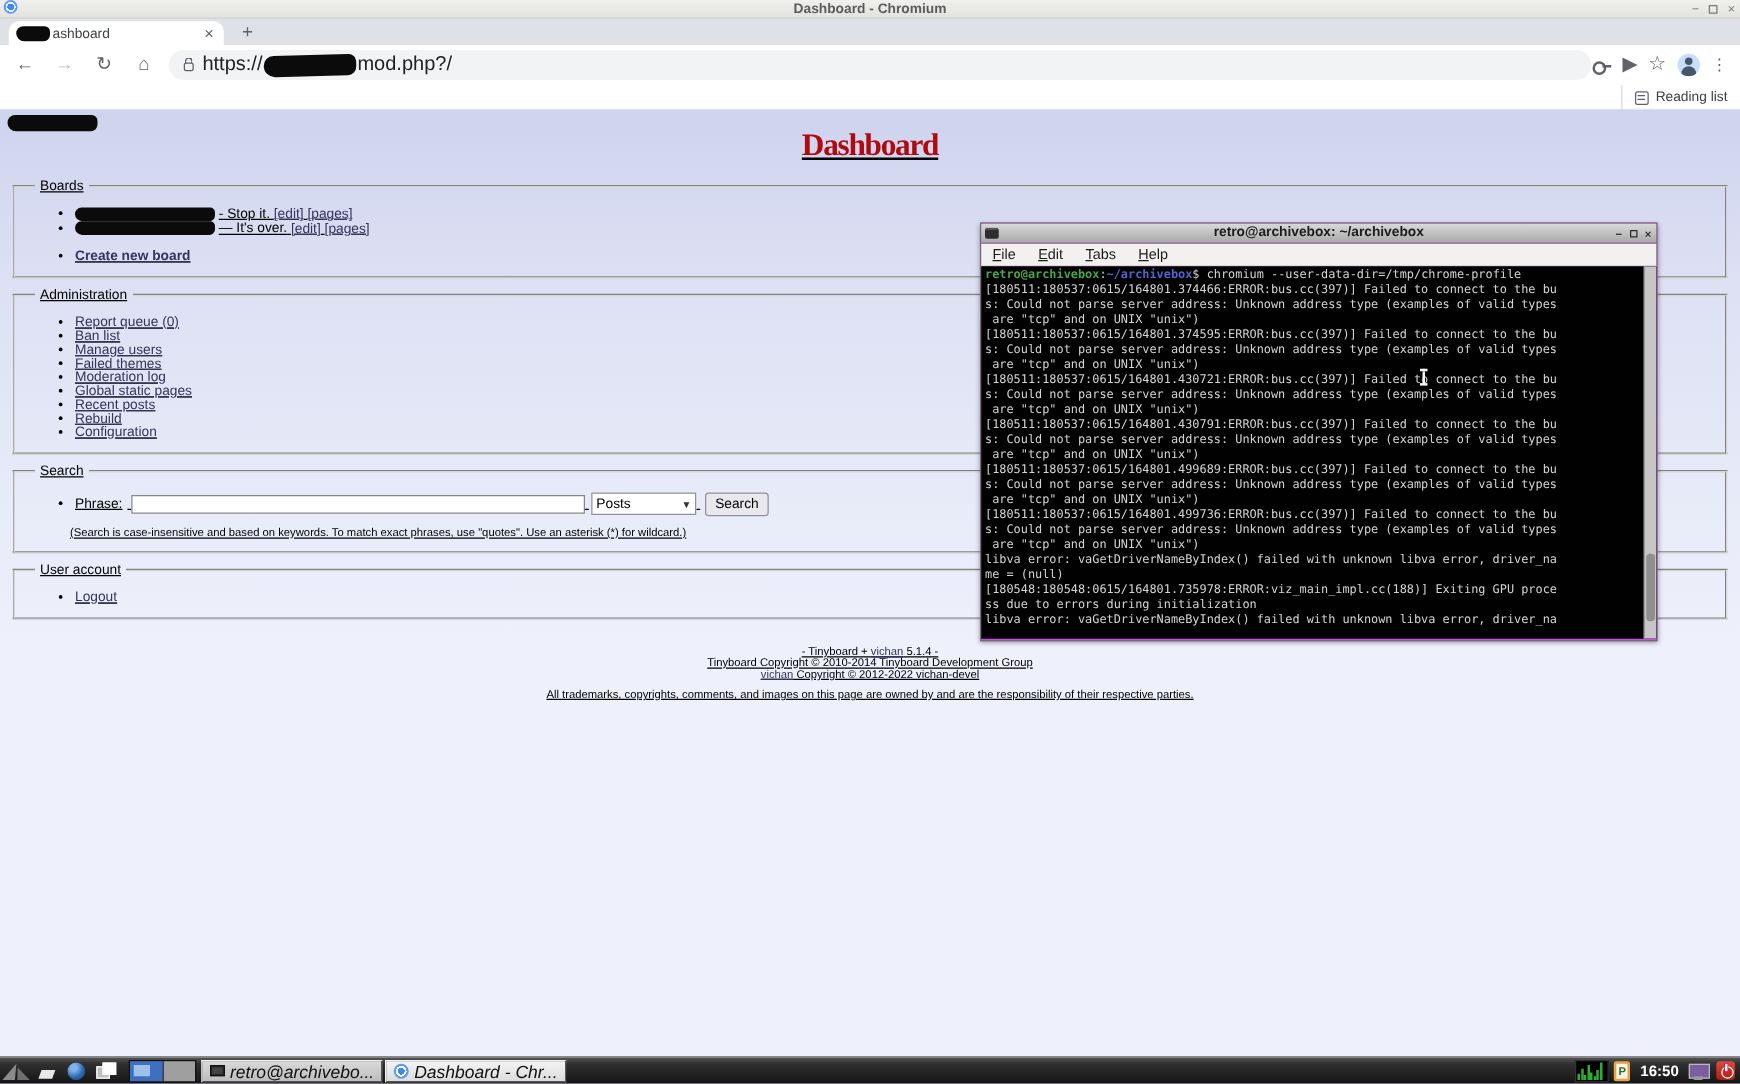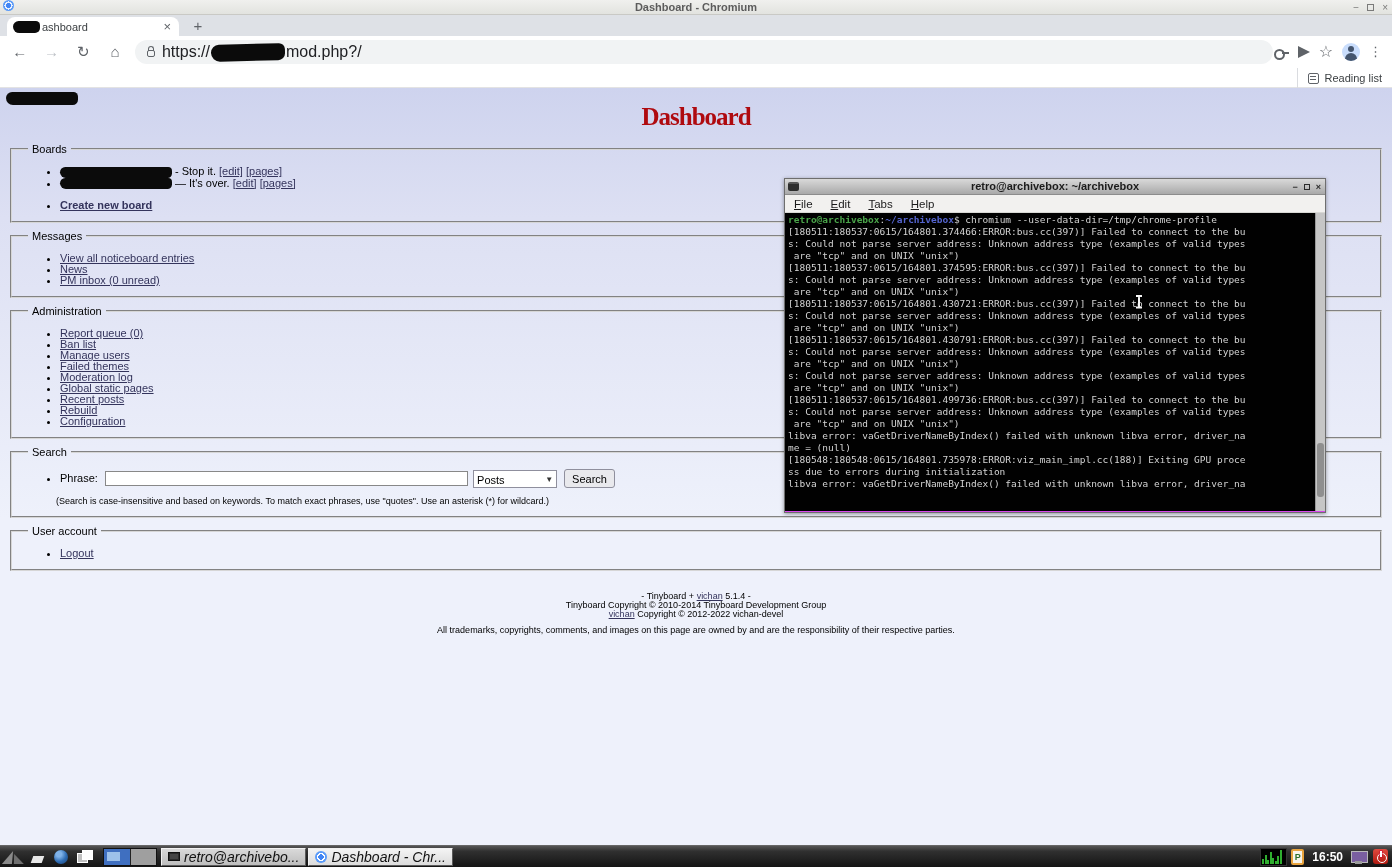--- a/index.html
+++ b/index.html
@@ -62,21 +62,21 @@
   .readinglist { position:absolute; right:10px; top:0; height:20px; display:flex; align-items:center; gap:6px;
     border-left:1px solid #dadce0; padding-left:10px; }
   .rl-icon { width:11px; height:11px; border:1.5px solid #5f6368; border-radius:2px; position:relative; }
   .rl-icon:before { content:""; position:absolute; left:1px; top:2px; width:6px; height:1.2px;
     background:#5f6368; box-shadow:0 3px 0 #5f6368; }
   .rl-label { font-size:11px; color:#3c4043; }
 
   
   .page { position:absolute; left:0; top:88px; width:1392px; height:640px;
     background:linear-gradient(to bottom, #ced3ee 0px, #dde0f3 130px, #eef1fb 430px, #eef1fb 100%);
-    font-size:11px; color:#000; }
+    font-size:11px; color:#000;text-decoration:underline; }
   .site-redact { position:absolute; left:6px; top:4px; width:72px; height:13px; }
   .page h1 { font-family:"Liberation Serif", serif; color:#af0a0f; text-align:center;
     font-size:25px; letter-spacing:-1px; margin:15px 0 12px; }
   fieldset { border:2px groove #d6d6d6; margin:0 10px 7px; padding:6px 10px 10px; }
   legend { font-size:11px; padding:0 4px; margin-left:6px; color:#000; }
   fieldset ul { margin:5px 0 0 0; padding-left:38px; }
   fieldset li { line-height:11px; margin:0; }
   a.plink { color:#34345c; text-decoration:underline; cursor:pointer;margin-top:40px; }
   .board-item .redact { width:112px; height:11px; vertical-align:middle; margin-right:3px; }
   .board-item { white-space:nowrap; }
@@ -237,29 +237,20 @@
         <a class="plink">[pages]</a>
       </li>
       </ul>
     <ul>
       <li class="create-board">
         <a class="plink">Create new board</a>
       </li>
     </ul>
   </fieldset>
 
-  <fieldset>
-    <legend>Messages</legend>
-    <ul>
-
-    <li><a class="plink">View all noticeboard entries</a></li>
-        <li><a class="plink">News</a></li>
-        <li><a class="plink">PM inbox (0 unread)</a></li>
-      </ul>
-  </fieldset>
 
   <fieldset>
     <legend>Administration</legend>
     <ul>
 
     <li><a class="plink">Report queue (0)</a></li>
         <li><a class="plink">Ban list</a></li>
         <li><a class="plink">Manage users</a></li>
         <li><a class="plink">Failed themes</a></li>
         <li><a class="plink">Moderation log</a></li>
@@ -327,20 +318,21 @@
         <div class="tline"> are "tcp" and on UNIX "unix")</div>
         <div class="tline">[180511:180537:0615/164801.374595:ERROR:bus.cc(397)] Failed to connect to the bu</div>
         <div class="tline">s: Could not parse server address: Unknown address type (examples of valid types</div>
         <div class="tline"> are "tcp" and on UNIX "unix")</div>
         <div class="tline">[180511:180537:0615/164801.430721:ERROR:bus.cc(397)] Failed to connect to the bu</div>
         <div class="tline">s: Could not parse server address: Unknown address type (examples of valid types</div>
         <div class="tline"> are "tcp" and on UNIX "unix")</div>
         <div class="tline">[180511:180537:0615/164801.430791:ERROR:bus.cc(397)] Failed to connect to the bu</div>
         <div class="tline">s: Could not parse server address: Unknown address type (examples of valid types</div>
         <div class="tline"> are "tcp" and on UNIX "unix")</div>
+        <div class="tline">[180511:180537:0615/164801.499689:ERROR:bus.cc(397)] Failed to connect to the bu</div>
         <div class="tline">s: Could not parse server address: Unknown address type (examples of valid types</div>
         <div class="tline"> are "tcp" and on UNIX "unix")</div>
         <div class="tline">[180511:180537:0615/164801.499736:ERROR:bus.cc(397)] Failed to connect to the bu</div>
         <div class="tline">s: Could not parse server address: Unknown address type (examples of valid types</div>
         <div class="tline"> are "tcp" and on UNIX "unix")</div>
         <div class="tline">libva error: vaGetDriverNameByIndex() failed with unknown libva error, driver_na</div>
         <div class="tline">me = (null)</div>
         <div class="tline">[180548:180548:0615/164801.735978:ERROR:viz_main_impl.cc(188)] Exiting GPU proce</div>
         <div class="tline">ss due to errors during initialization</div>
         <div class="tline">libva error: vaGetDriverNameByIndex() failed with unknown libva error, driver_na</div>

